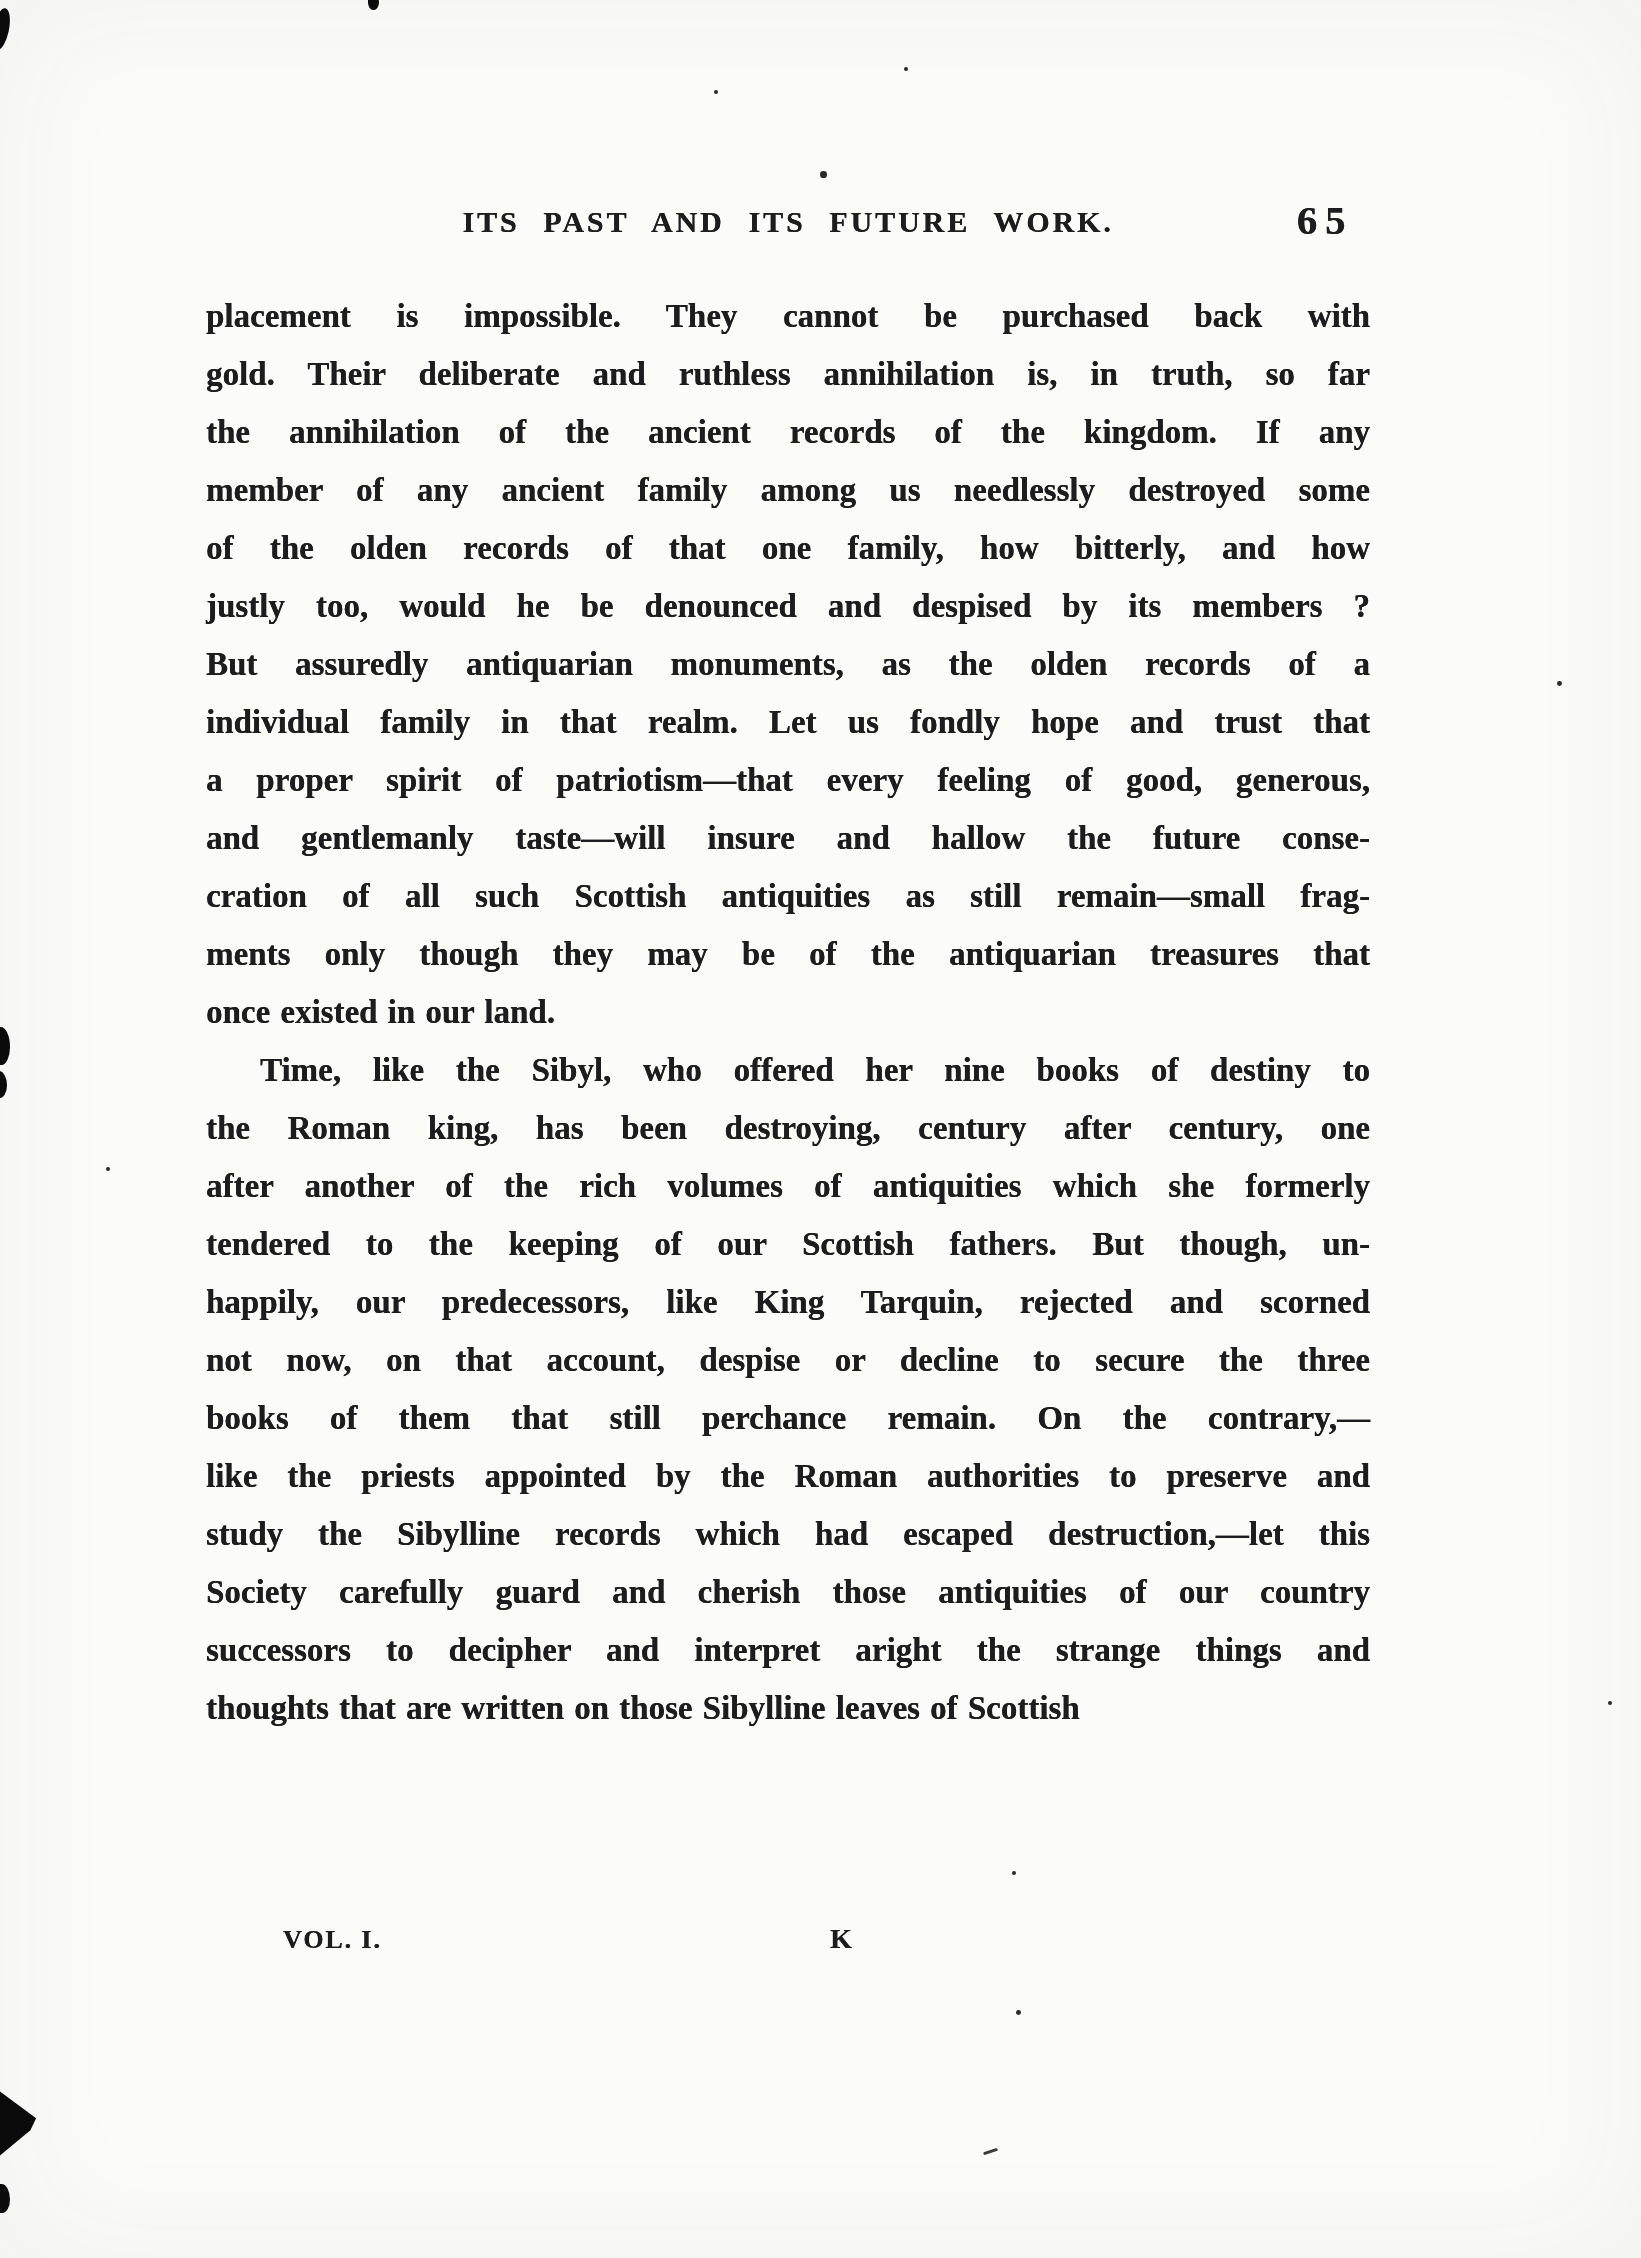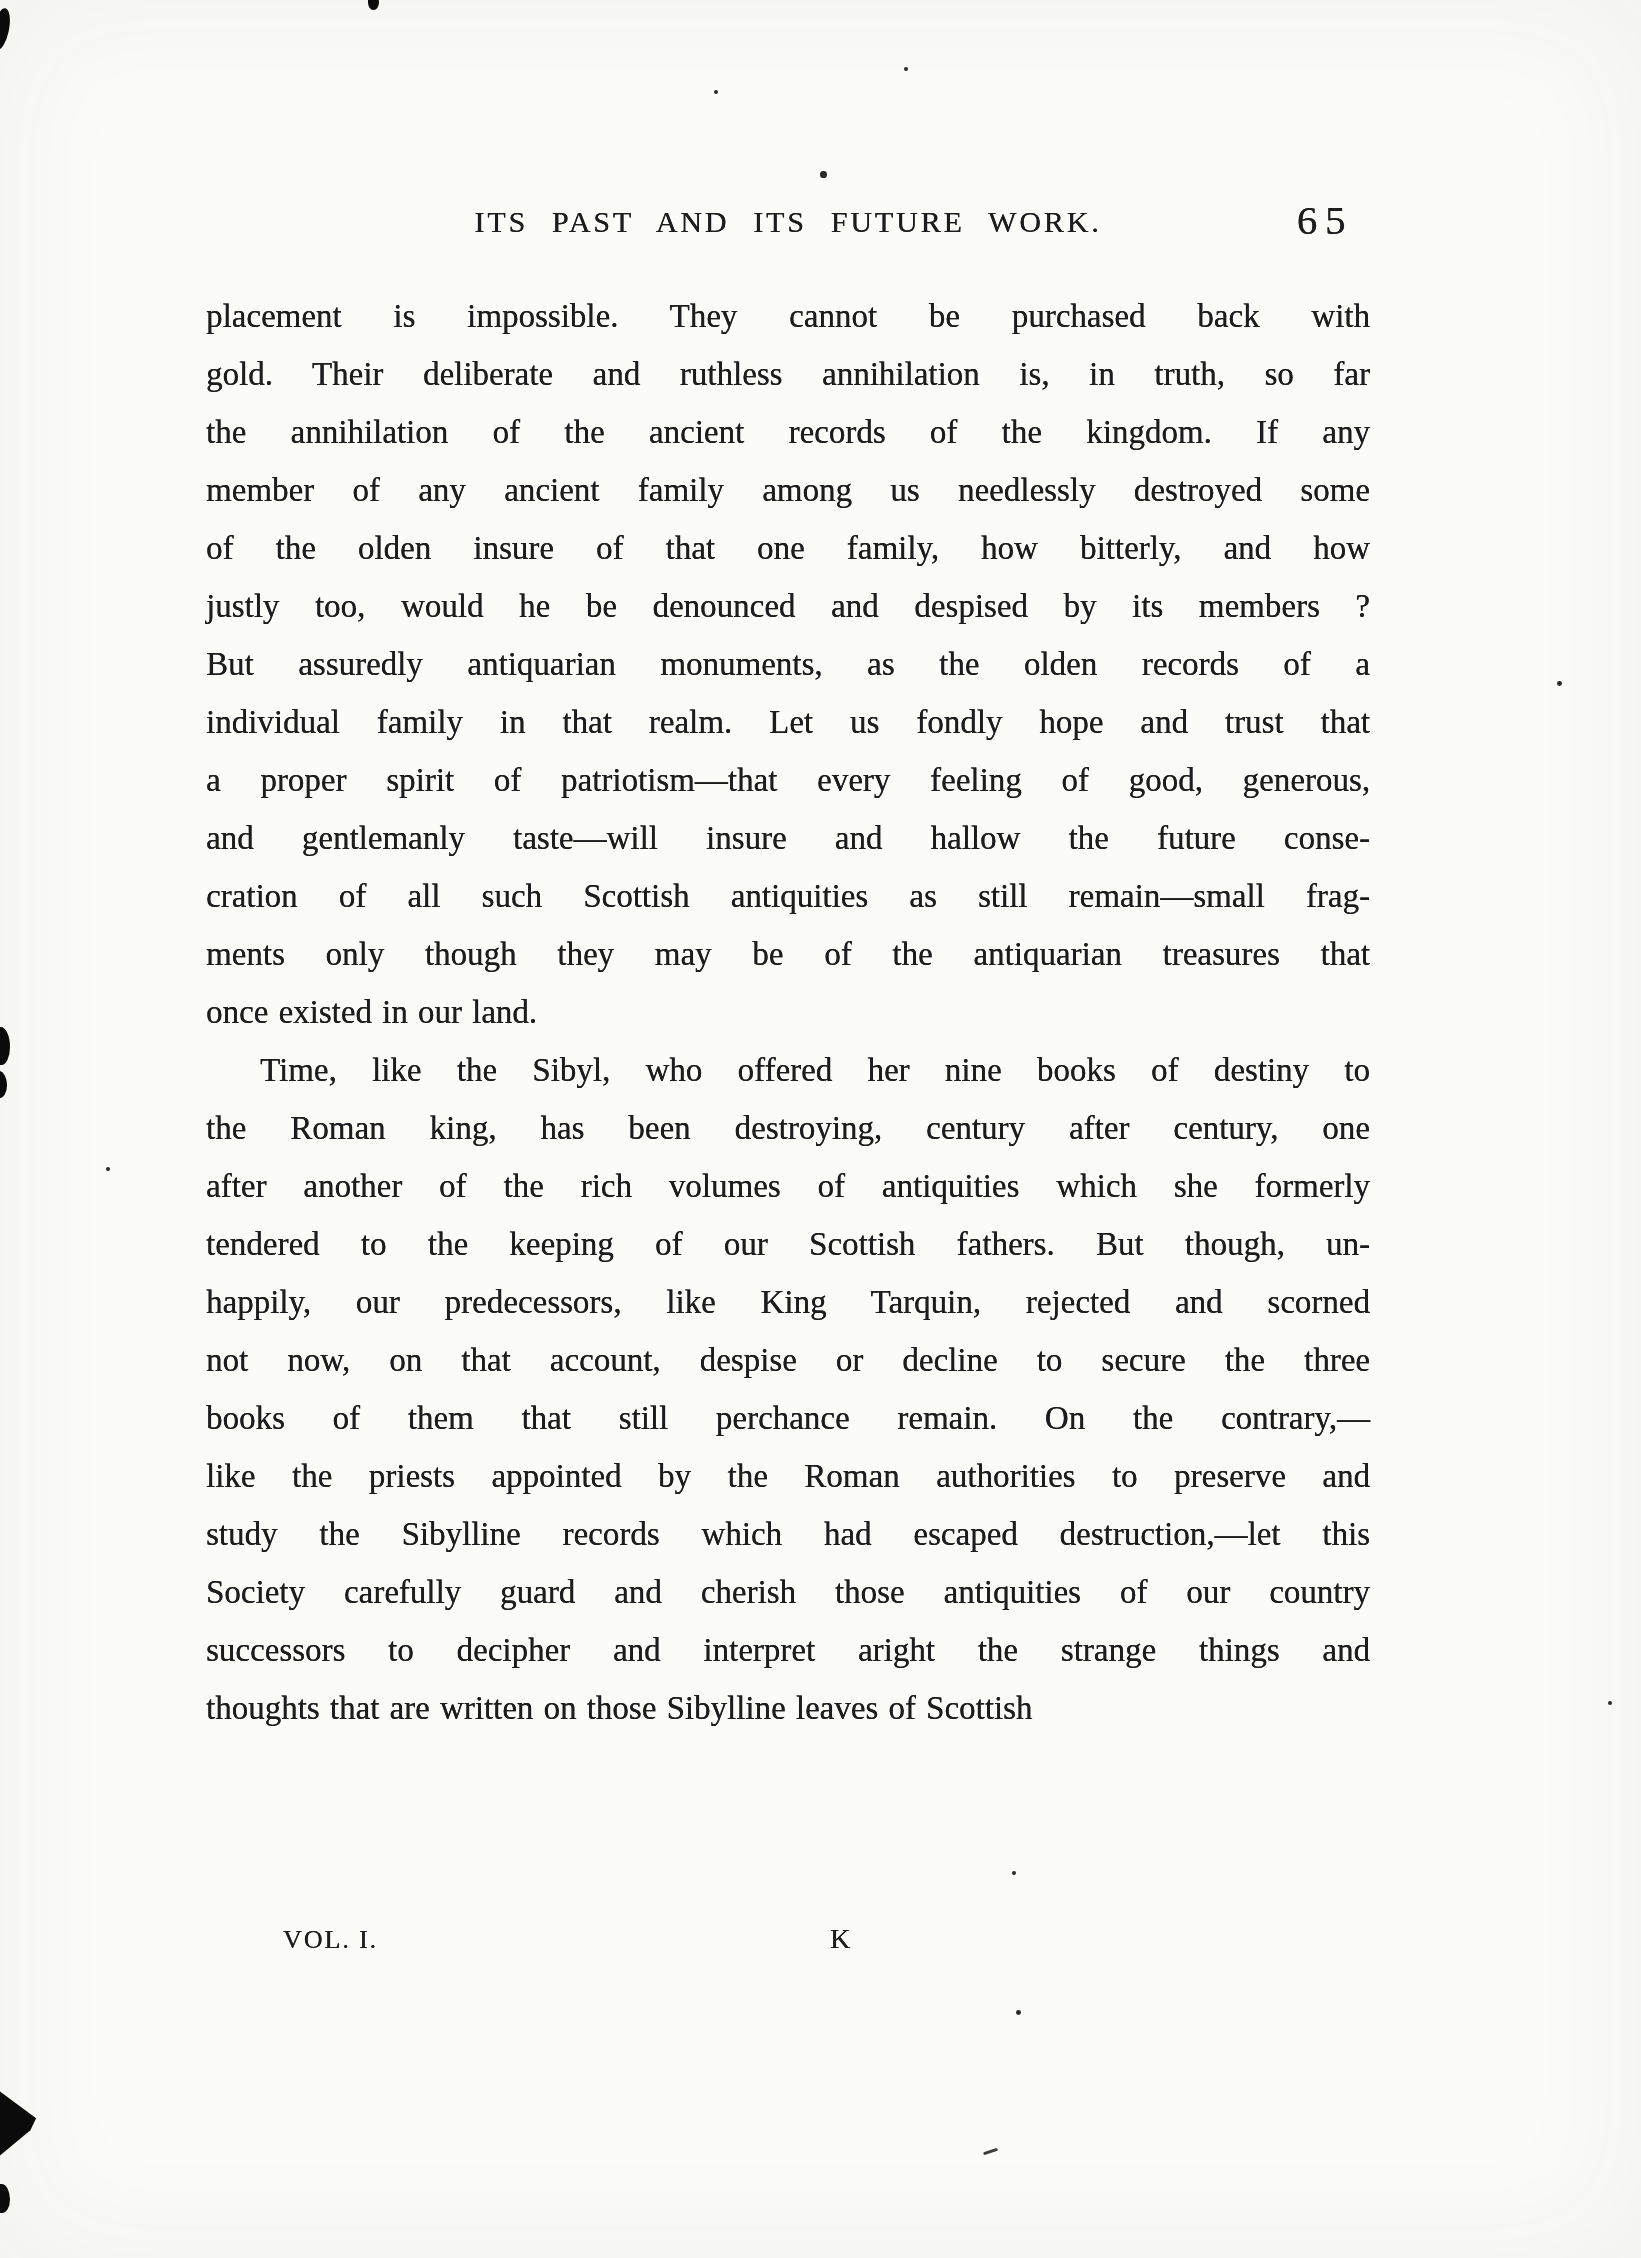--- a/index.html
+++ b/index.html
@@ -10,20 +10,21 @@
     background: #e9e8e4;
   }
   .page {
     position: relative;
     width: 1641px;
     height: 2259px;
     background: var(--paper, #fbfbf8);
     color: var(--ink, #1d1d1f);
     overflow: hidden;
     box-shadow: inset 0 0 134px rgba(60,55,45,0.05);
+    font-weight: bold;
   }
   
   .running-head {
     position: absolute;
     top: 203px;
     left: 206px;
     width: 1164px;
     height: 44px;
     text-align: center;
     font-size: 30px;
@@ -94,21 +95,21 @@
     <span class="head-title">ITS PAST AND ITS FUTURE WORK.</span>
     <span class="page-number">65</span>
   </header>
 
   <main class="text-block">
       <div class="paragraph">
         <div class="line">placement is impossible. They cannot be purchased back with</div>
         <div class="line">gold. Their deliberate and ruthless annihilation is, in truth, so far</div>
         <div class="line">the annihilation of the ancient records of the kingdom. If any</div>
         <div class="line">member of any ancient family among us needlessly destroyed some</div>
-        <div class="line">of the olden insure of that one family, how bitterly, and how</div>
+        <div class="line">of the olden records of that one family, how bitterly, and how</div>
         <div class="line">justly too, would he be denounced and despised by its members ?</div>
         <div class="line">But assuredly antiquarian monuments, as the olden records of a</div>
         <div class="line">individual family in that realm. Let us fondly hope and trust that</div>
         <div class="line">a proper spirit of patriotism—that every feeling of good, generous,</div>
         <div class="line">and gentlemanly taste—will insure and hallow the future conse-</div>
         <div class="line">cration of all such Scottish antiquities as still remain—small frag-</div>
         <div class="line">ments only though they may be of the antiquarian treasures that</div>
         <div class="line line-last">once existed in our land.</div>
       </div>
       <div class="paragraph">

